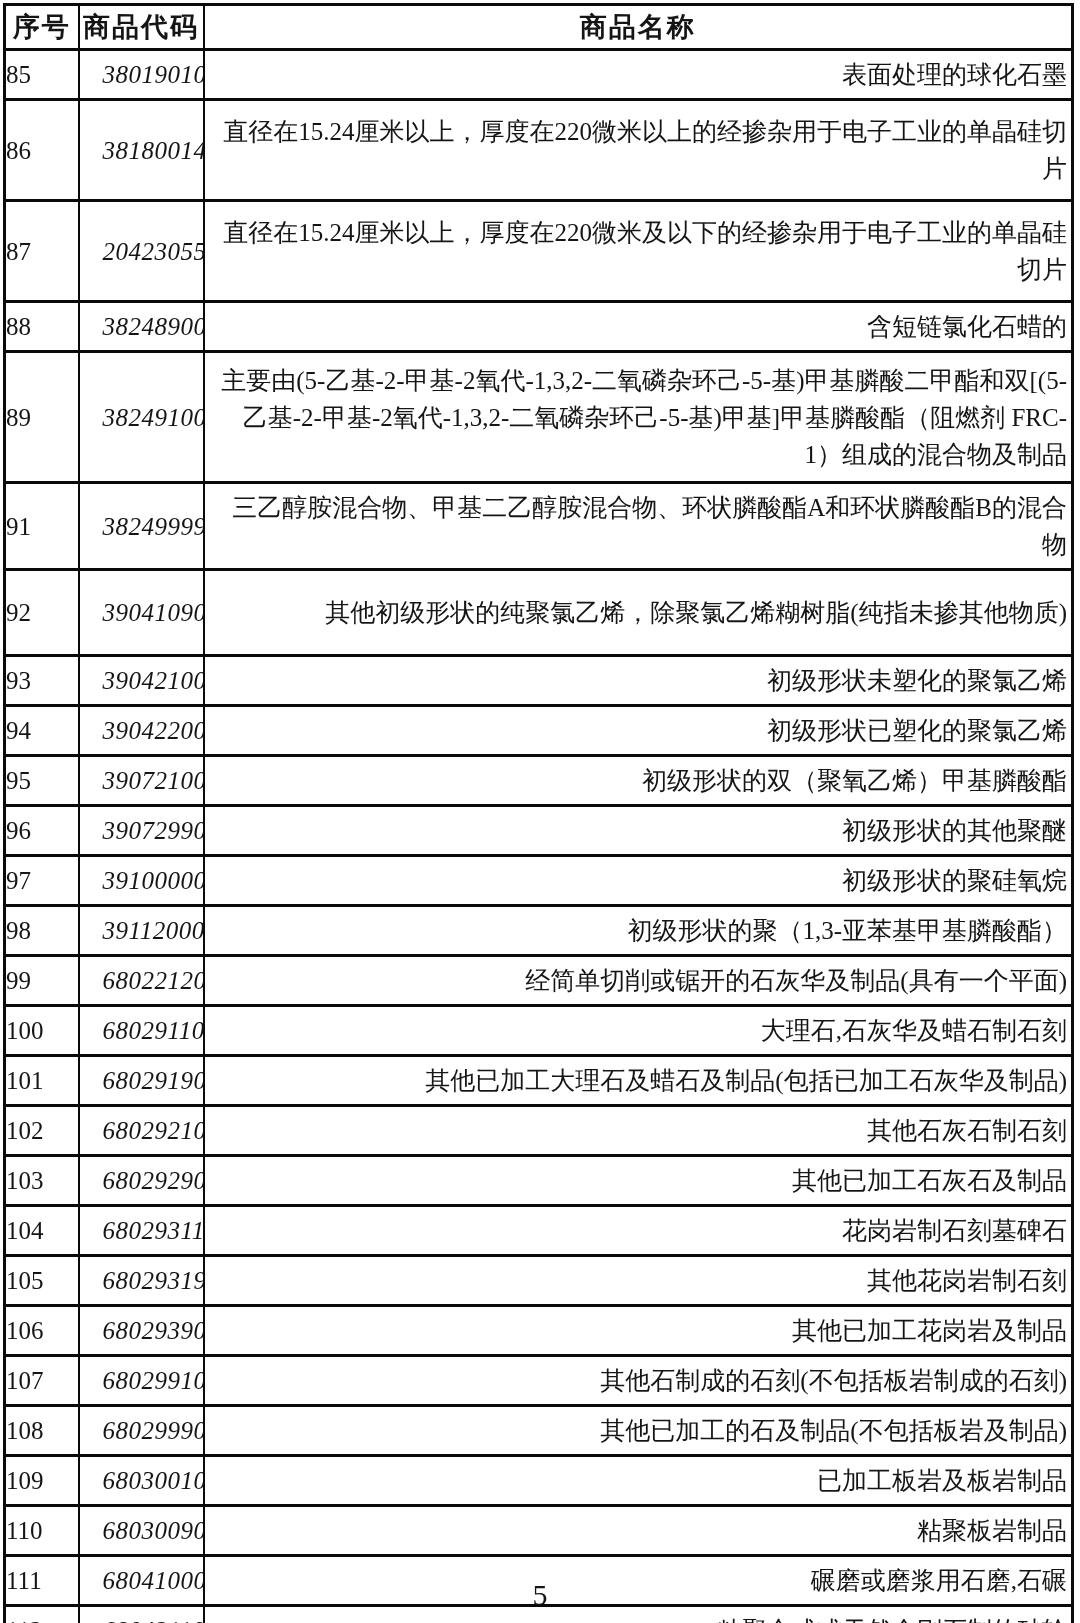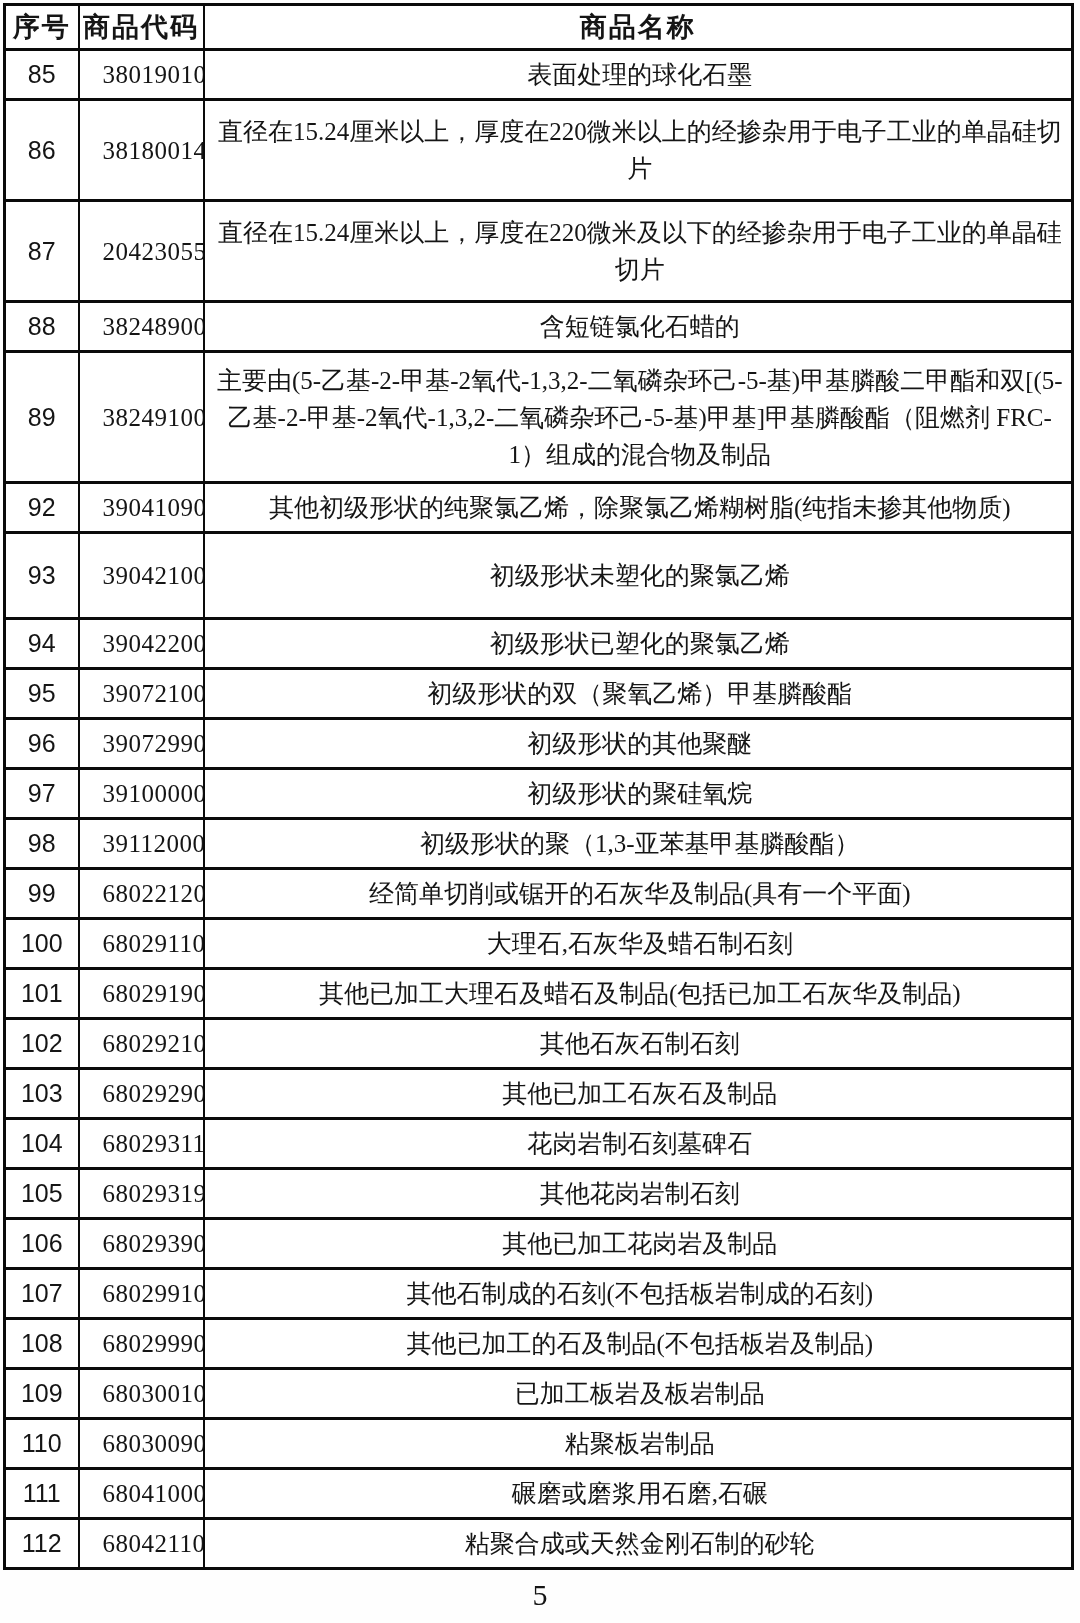--- a/index.html
+++ b/index.html
@@ -41,30 +41,31 @@
     letter-spacing: 2px;
   }
   .col-no   { width: 74px; }
   .col-code { width: 125px; }
   .col-name { width: auto; }
   tbody td {
     font-size: 25px;
     line-height: 37px;
   }
   tbody td.col-no {
-    text-align: center;
-    font-family: Liberation Sans, sans-serif;
+    text-align: left;
+    font-family: Liberation Serif, serif;
   }
   tbody td.col-code {
     text-align: right;
     padding-left: 23px;
     letter-spacing: 0.5px;
+    font-style: italic;
   }
   tbody td.col-name {
-    text-align: center;
+    text-align: right;
     padding: 5px 4px 5px 8px;
   }
   
   tbody tr { height: 44px; }
   tbody tr:nth-child(1) { height: 48px; }  
   tbody tr:nth-child(2) { height: 101px; } 
   tbody tr:nth-child(3) { height: 101px; } 
   tbody tr:nth-child(4) { height: 47px; }  
   tbody tr:nth-child(5) { height: 131px; } 
   tbody tr:nth-child(6) { height: 47px; }  
@@ -117,20 +118,25 @@
           <td class="col-no">88</td>
           <td class="col-code">38248900</td>
           <td class="col-name">含短链氯化石蜡的</td>
         </tr>
         <tr>
           <td class="col-no">89</td>
           <td class="col-code">38249100</td>
           <td class="col-name">主要由(5-乙基-2-甲基-2氧代-1,3,2-二氧磷杂环己-5-基)甲基膦酸二甲酯和双[(5-乙基-2-甲基-2氧代-1,3,2-二氧磷杂环己-5-基)甲基]甲基膦酸酯（阻燃剂 FRC-1）组成的混合物及制品</td>
         </tr>
         <tr>
+          <td class="col-no">91</td>
+          <td class="col-code">3824999950</td>
+          <td class="col-name">三乙醇胺混合物、甲基二乙醇胺混合物、环状膦酸酯A和环状膦酸酯B的混合物</td>
+        </tr>
+        <tr>
           <td class="col-no">92</td>
           <td class="col-code">39041090</td>
           <td class="col-name">其他初级形状的纯聚氯乙烯，除聚氯乙烯糊树脂(纯指未掺其他物质)</td>
         </tr>
         <tr>
           <td class="col-no">93</td>
           <td class="col-code">39042100</td>
           <td class="col-name">初级形状未塑化的聚氯乙烯</td>
         </tr>
         <tr>

